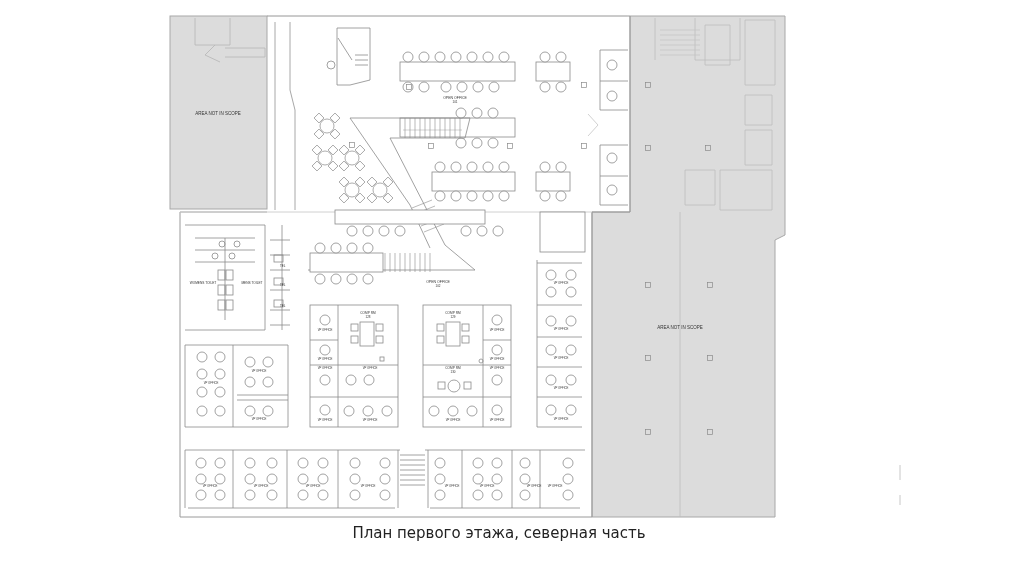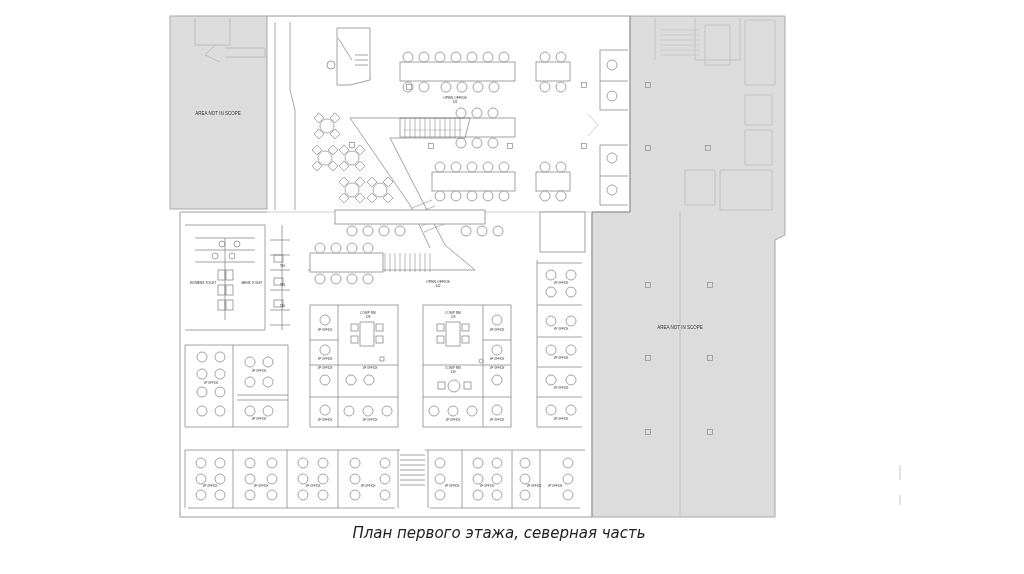--- a/index.html
+++ b/index.html
@@ -1,18 +1,18 @@
 <!DOCTYPE html>
 <html><head>
 <meta charset="utf-8">
 <style>
   html, body { margin:0; padding:0; background:#ffffff; }
   body { width:1024px; height:574px; position:relative; overflow:hidden; font-family:"Liberation Sans", sans-serif; }
   #plan { position:absolute; left:0; top:0; width:1024px; height:574px; }
-  .caption { position:absolute; left:0; width:1024px; top:524px; text-align:center; font-family:"DejaVu Sans", sans-serif; font-size:15px; color:#222;font-style:italic; }
+  .caption { position:absolute; left:0; width:1024px; top:524px; text-align:center; font-family:"DejaVu Sans", sans-serif; font-size:15px; color:#222; }
   .caption span { margin-left:-26px; }
   svg text { font-family:"Liberation Sans", sans-serif; }
 </style>
 </head>
 <body>
 
 <svg id="plan" viewBox="0 0 1024 574" xmlns="http://www.w3.org/2000/svg">
   <defs>
     <g id="chair">
         <circle r="5" fill="#fff" stroke="#8a8a8a" stroke-width="0.8"></circle>

